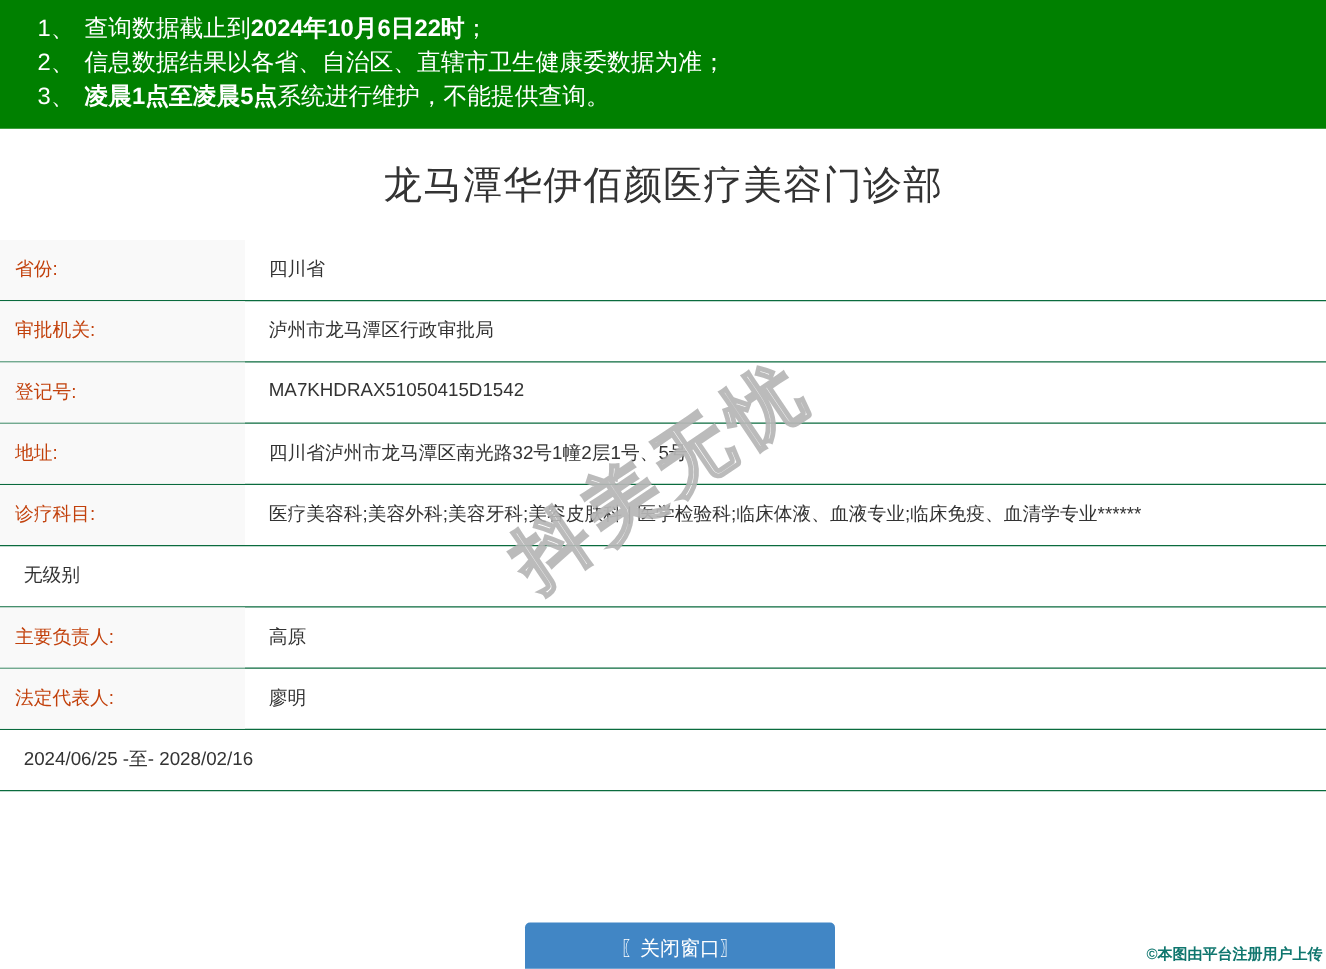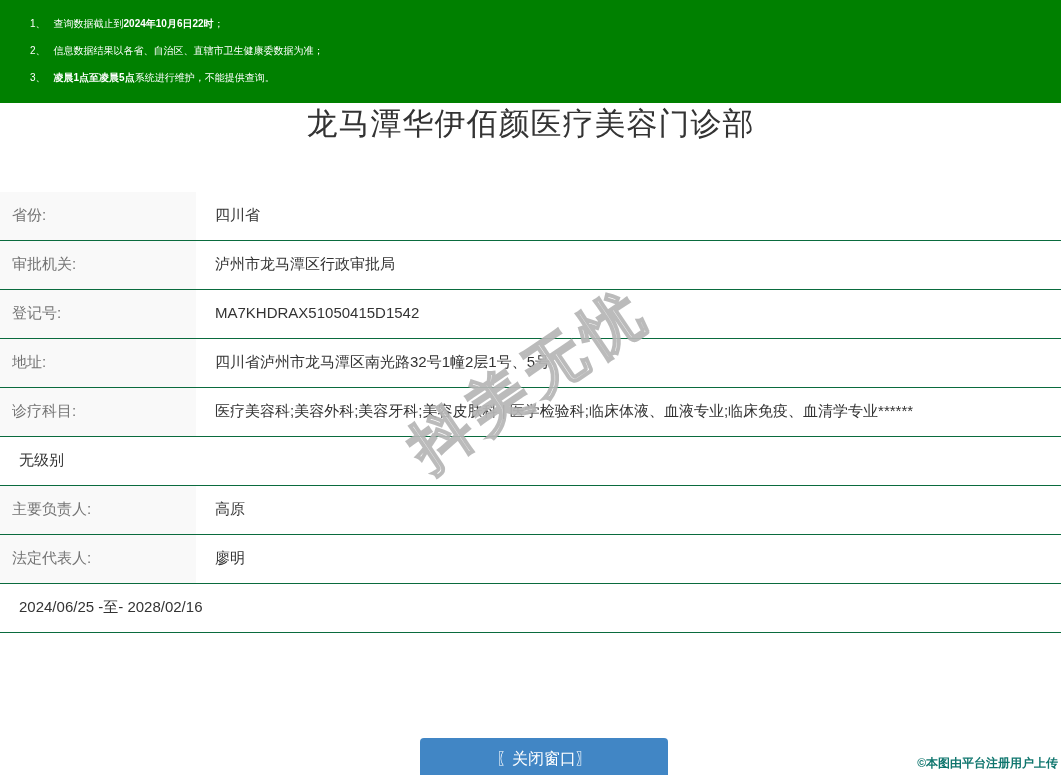--- a/index.html
+++ b/index.html
@@ -19,31 +19,32 @@
   
   .notice{
     background:#008000;
     color:#ffffff;
     width:100%;
     height:103px;
     box-sizing:border-box;
     padding:10px 0 0 30px;
   }
   .notice .line{
-    font-size:10px;
+    font-size:19px;
     line-height:27px;
     white-space:nowrap;
   }
   .notice .num{margin-right:8px;}
   .notice b{font-weight:bold;}
 
   
   .title-wrap{
     height:89px;
     display:flex;
+    align-items:center;
     justify-content:center;
   }
   h1.page-title{
     margin:0;
     font-size:31px;
     font-weight:normal;
     color:#333;
     letter-spacing:1px;
   }
 
@@ -54,21 +55,21 @@
     align-items:stretch;
     border-bottom:1px solid #0a6b3e;
     min-height:48px;
   }
   .info-row .cell-label{
     width:196px;
     box-sizing:border-box;
     background:#f9f9f9;
     padding:14px 6px 14px 12px;
     font-size:15px;
-    color:#737373;
+    color:#c2410c;
     flex-shrink:0;
   }
   .info-row .cell-value{
     flex:1;
     box-sizing:border-box;
     padding:14px 10px 14px 19px;
     font-size:15px;
     color:#333;
   }
 

